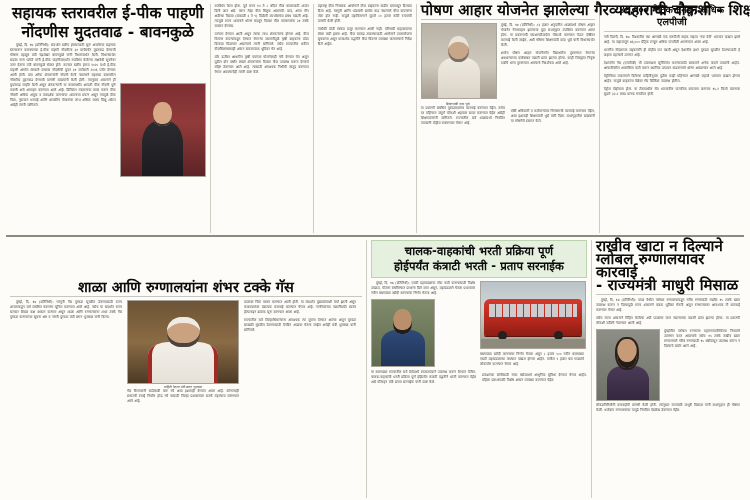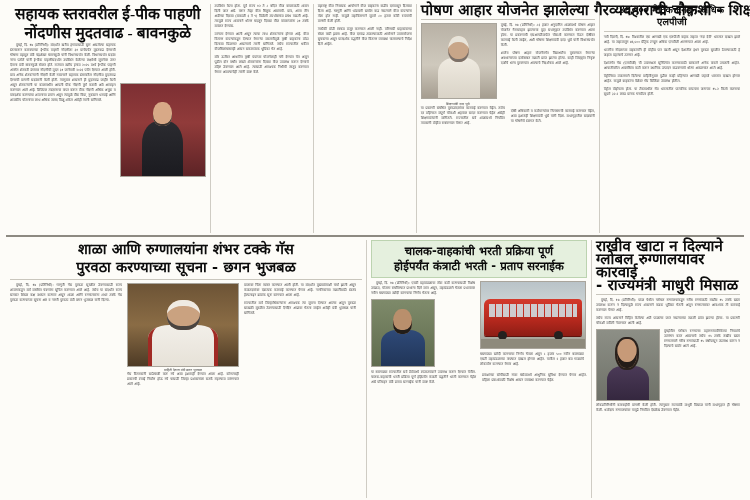--- a/index.html
+++ b/index.html
@@ -189,21 +189,21 @@
 
   .two-col{column-count:2;column-gap:6px;}
 </style>
 </head>
 <body>
 
 <div class="page">
 
   <div class="top">
 
-    <div class="col" style="width:222px;font-family:Liberation Serif, serif;">
+    <div class="col" style="width:222px;">
       <div class="hl hl-xl">सहायक स्तरावरील ई-पीक पाहणी</div>
       <div class="hl hl-xl" style="margin-bottom:1px;">नोंदणीस मुदतवाढ - बावनकुळे</div>
 
       <div class="flowwrap">
         <div class="photo ph-kukade fl-right" style="width:84px;height:92px;margin-top:40px;"></div>
         <div class="body-txt" style="text-indent:6px;"><span>मुंबई, दि. १७ (प्रतिनिधी):</span> <span>संदर्भात खरीप हंगामासाठी सुरू असलेल्या सहायक स्तरावरून करावयाच्या ई-पीक पाहणी नोंदणीला ३१ मार्चपर्यंत मुदतवाढ देण्याची घोषणा महसूल मंत्री चंद्रशेखर बावनकुळे यांनी विधानसभेत केली. विधानसभेत सदस्य नाना पटोले यांनी ई-पीक पाहणीसंदर्भात उपस्थित केलेल्या लक्षवेधी सूचनेवर उत्तर देताना मंत्री बावनकुळे बोलत होते. राज्यात खरीप हंगाम २०२५ मध्ये ई-पीक पाहणी अंतर्गत शेतकरी स्तरावर नोंदणीची मुदत ३१ जानेवारी २०२६ पर्यंत देण्यात आली होती. मात्र अनेक शेतकऱ्यांनी नोंदणी केली नसल्याने सहायक स्तरावरील नोंदणीस मुदतवाढ देण्याची मागणी सदस्यांनी केली होती. त्यानुसार शासनाने ही मुदतवाढ जाहीर केली असून शेतकऱ्यांनी या कालावधीत आपली पीक नोंदणी पूर्ण करावी असे आवाहन करण्यात आले आहे. डिजिटल तंत्रज्ञानाचा वापर करून पीक नोंदणी अधिक अचूक व पारदर्शक करण्याचा शासनाचा प्रयत्न असून त्यामुळे पीक विमा, नुकसान भरपाई आणि शासकीय योजनांचा लाभ अधिक जलद मिळू शकेल असेही त्यांनी सांगितले.</span></div>
         <div class="clr"></div>
       </div>
     </div>
 
@@ -252,23 +252,22 @@
       <div class="body-txt">पेट्रोलियम मंत्रालयाने दिलेल्या माहितीनुसार पुढील काही महिन्यांत आणखी जहाजे भारतात दाखल होणार आहेत. यामुळे ग्राहकांना वेळेवर गॅस सिलिंडर उपलब्ध होतील.</div>
       <div class="spacer-s"></div>
       <div class="body-txt">पेट्रोल पोहोचला होता. या टँकरमधील गॅस भारतातील पारंपरिक वापराला जागच्या १५.२ किलो वजनाचा सुमारे ३२.२ लाख मानक घनमीटर होती.</div>
     </div>
   </div>
 
   <div class="hrule-thick" style="margin:2px 0 3px 0;"></div>
 
   <div class="bottom">
 
-    <div class="col" style="width:360px;">
+    <div class="col" style="width:360px;margin-top:38px;">
       <div class="hl hl-lg">शाळा आणि रुग्णालयांना शंभर टक्के गॅस</div>
-      <div class="hl hl-lg" style="margin-bottom:3px;">पुरवठा करण्याच्या सूचना - छगन भुजबळ</div>
       <div class="hrule" style="margin:0 0 3px 0;"></div>
 
       <div style="display:flex;gap:5px;">
         <div style="width:112px;">
           <div class="body-txt" style="text-indent:6px;"><span>मुंबई, दि. १७ (प्रतिनिधी):</span> <span>घरगुती गॅस पुरवठा सुरळीत ठेवण्यासाठी राज्य शासनाकडून सर्व संबंधित यंत्रणांना सूचित करण्यात आले आहे. तसेच या संदर्भात राज्य सरकार शिखर कक्ष स्थापन करणार असून शाळा आणि रुग्णालयांना शंभर टक्के गॅस पुरवठा करण्याच्या सूचना अन्न व नागरी पुरवठा मंत्री छगन भुजबळ यांनी दिल्या.</span></div>
         </div>
         <div style="width:112px;">
           <div class="photo ph-bhujbal" style="width:110px;height:82px;"></div>
           <div class="cap">माहिती देताना मंत्री छगन भुजबळ</div>
           <div class="body-txt">गॅस वितरकांनी साठेबाजी करू नये असा इशाराही देण्यात आला आहे. कोणत्याही प्रकारची टंचाई निर्माण होऊ नये यासाठी जिल्हा प्रशासनाला सतर्क राहण्यास सांगण्यात आले आहे.</div>

